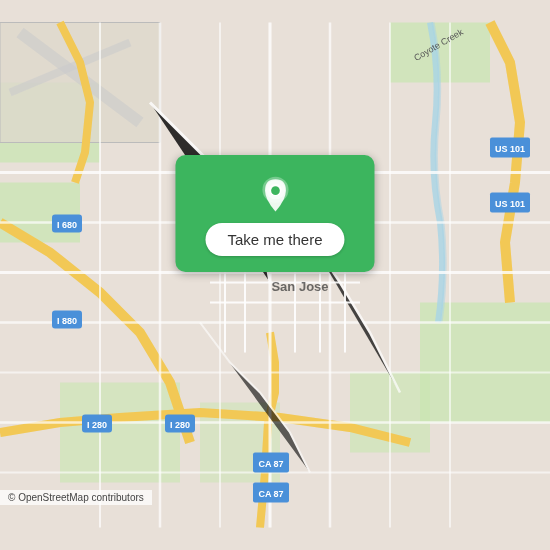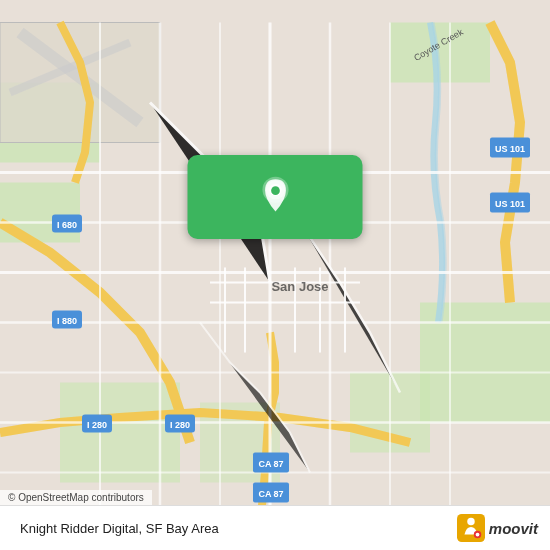--- a/index.html
+++ b/index.html
@@ -234,36 +234,21 @@
     <div id="green-card">
 
       <svg id="location-pin-icon" viewBox="0 0 40 46" xmlns="http://www.w3.org/2000/svg">
         <circle cx="20" cy="17" r="15" fill="white" opacity="0.3"></circle>
         <circle cx="20" cy="17" r="11" fill="white" opacity="0.5"></circle>
         <circle cx="20" cy="17" r="7" fill="white"></circle>
         <path d="M 20 5 Q 32 5 32 18 Q 32 28 20 42 Q 8 28 8 18 Q 8 5 20 5 Z" fill="white" opacity="0.9"></path>
         <circle cx="20" cy="18" r="5" fill="#3cb55e"></circle>
       </svg>
 
+      <button id="take-me-button">Take me there</button>
     </div>
   </div>
 
   <div id="copyright-bar">
     <span>© OpenStreetMap contributors</span>
   </div>
 
-  <div id="bottom-bar">
-    <span id="location-name">Knight Ridder Digital, SF Bay Area</span>
-    <div id="moovit-logo">
-
-      <svg id="moovit-logo-icon" viewBox="0 0 30 30" xmlns="http://www.w3.org/2000/svg" width="28" height="28">
-        <rect width="30" height="30" rx="5" fill="#e8a600"></rect>
-
-        <circle cx="15" cy="8" r="4" fill="white"></circle>
-        <path d="M 8 22 Q 10 14 15 14 Q 20 14 22 22 Z" fill="white"></path>
-
-        <circle cx="22" cy="22" r="4" fill="#e83232"></circle>
-        <circle cx="22" cy="22" r="2" fill="white"></circle>
-      </svg>
-      <span id="moovit-text">moovit</span>
-    </div>
-  </div>
 </div>
 
 </body></html>

